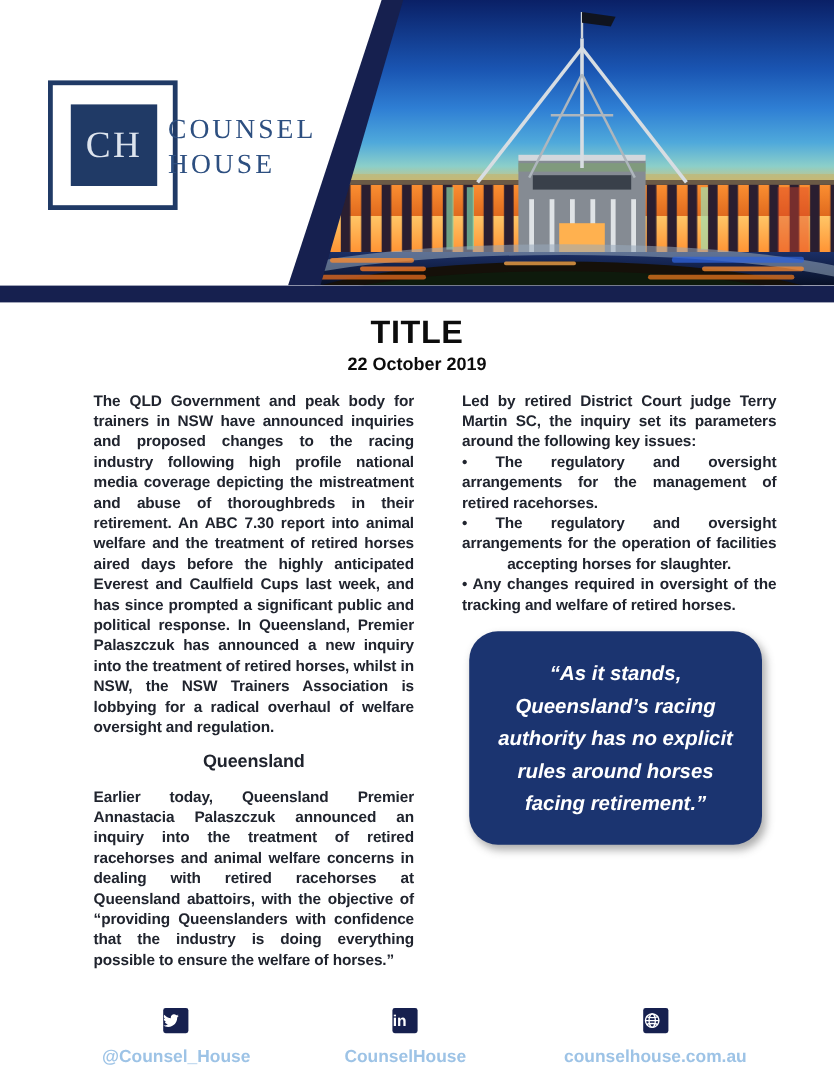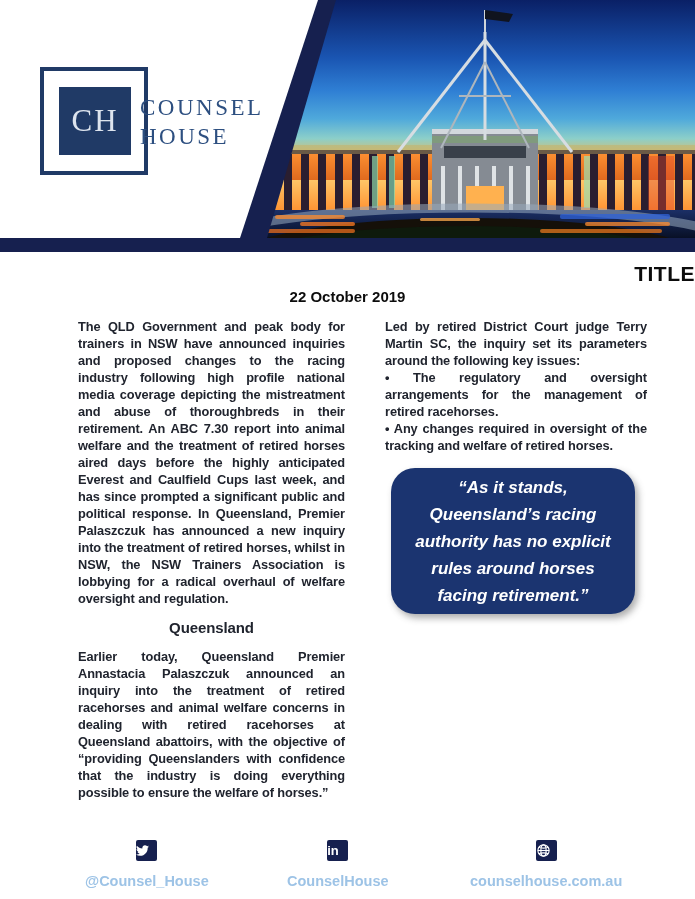--- a/index.html
+++ b/index.html
@@ -39,22 +39,22 @@
     font-family:"Liberation Serif", serif; font-size:31px; letter-spacing:2px;
   }
   .logo-wordmark {
     position:absolute; left:100px; top:26px;
     font-family:"Liberation Serif", serif; font-size:23px; line-height:29px;
     color:#2d4f80; letter-spacing:2.5px; white-space:nowrap;
   }
 
   
   .title {
-    margin:18px 0 0; text-align:right;
-    font-size:21px; font-weight:bold; color:#0c0c0c; letter-spacing:0.5px;
+    margin:18px 0 0; text-align:center;
+    font-size:27px; font-weight:bold; color:#0c0c0c; letter-spacing:0.5px;
   }
   .date {
     margin-top:2px; text-align:center;
     font-size:15px; font-weight:bold; color:#0c0c0c;
   }
 
   
   .columns {
     margin:13px 65px 0 78px;
     display:grid; grid-template-columns:267px 262px; column-gap:23px;
@@ -67,21 +67,21 @@
     font-size:15px; font-weight:bold; color:#20242e;
   }
   .center-last { text-align-last:center; }
 
   
   .quote-box {
     margin:14px 12px 0 6px; min-height:138px;
     background:#1b3470; border-radius:24px;
     box-shadow:3px 4px 7px rgba(70,70,70,0.45);
     display:flex; align-items:center; justify-content:center;
-    padding:4px 16px;
+    padding:20px 16px;
   }
   .quote-text {
     color:#ffffff; font-size:17px; font-weight:bold; font-style:italic;
     text-align:center; line-height:27px; letter-spacing:0;
   }
 
   
   .footer { position:absolute; top:840px; left:0; width:695px; height:26px; }
   .footer-item { position:absolute; top:0; display:flex; align-items:center; gap:12px; cursor:pointer;flex-direction:column; }
   .footer-item.f1 { left:85px; }
@@ -208,20 +208,21 @@
 
     <div class="col">
       <p>The QLD Government and peak body for trainers in NSW have announced inquiries and proposed changes to the racing industry following high profile national media coverage depicting the mistreatment and abuse of thoroughbreds in their retirement. An ABC 7.30 report into animal welfare and the treatment of retired horses aired days before the highly anticipated Everest and Caulfield Cups last week, and has since prompted a significant public and political response. In Queensland, Premier Palaszczuk has announced a new inquiry into the treatment of retired horses, whilst in NSW, the NSW Trainers Association is lobbying for a radical overhaul of welfare oversight and regulation.</p>
       <h2 class="section-heading">Queensland</h2>
       <p>Earlier today, Queensland Premier Annastacia Palaszczuk announced an inquiry into the treatment of retired racehorses and animal welfare concerns in dealing with retired racehorses at Queensland abattoirs, with the objective of “providing Queenslanders with confidence that the industry is doing everything possible to ensure the welfare of horses.”</p>
     </div>
 
     <div class="col">
       <p>Led by retired District Court judge Terry Martin SC, the inquiry set its parameters around the following key issues:</p>
       <p>• The regulatory and oversight arrangements for the management of retired racehorses.</p>
+      <p class="center-last">• The regulatory and oversight arrangements for the operation of facilities accepting horses for slaughter.</p>
       <p>• Any changes required in oversight of the tracking and welfare of retired horses.</p>
 
       <div class="quote-box">
         <p class="quote-text">“As it stands, Queensland’s racing authority has no explicit rules around horses facing retirement.”</p>
       </div>
     </div>
   </main>
 
   <footer class="footer">
 

